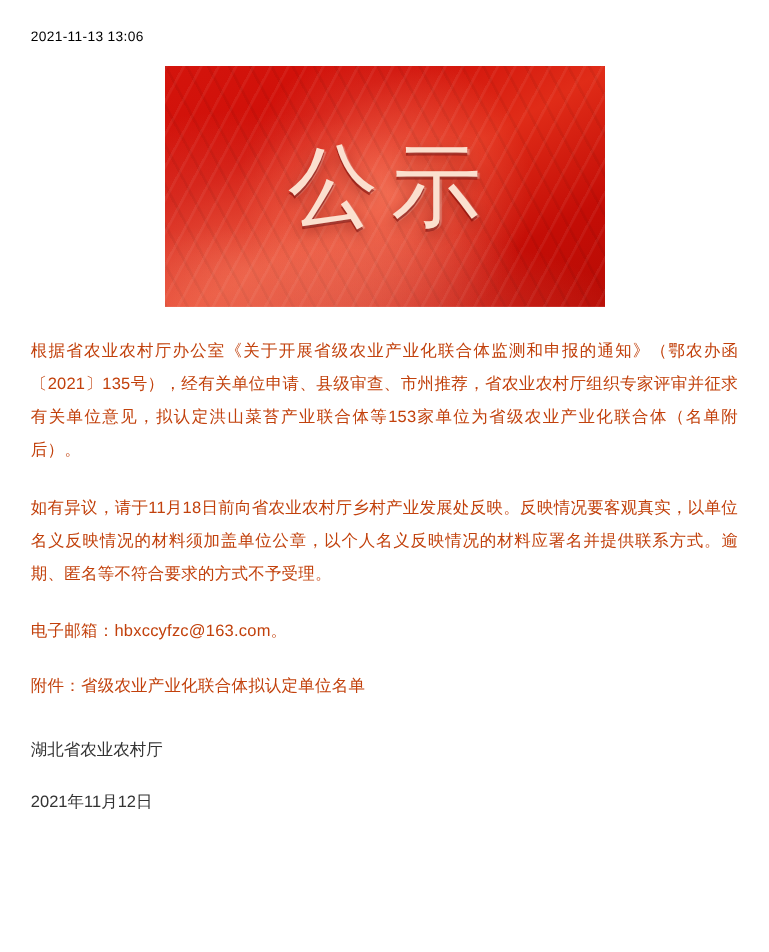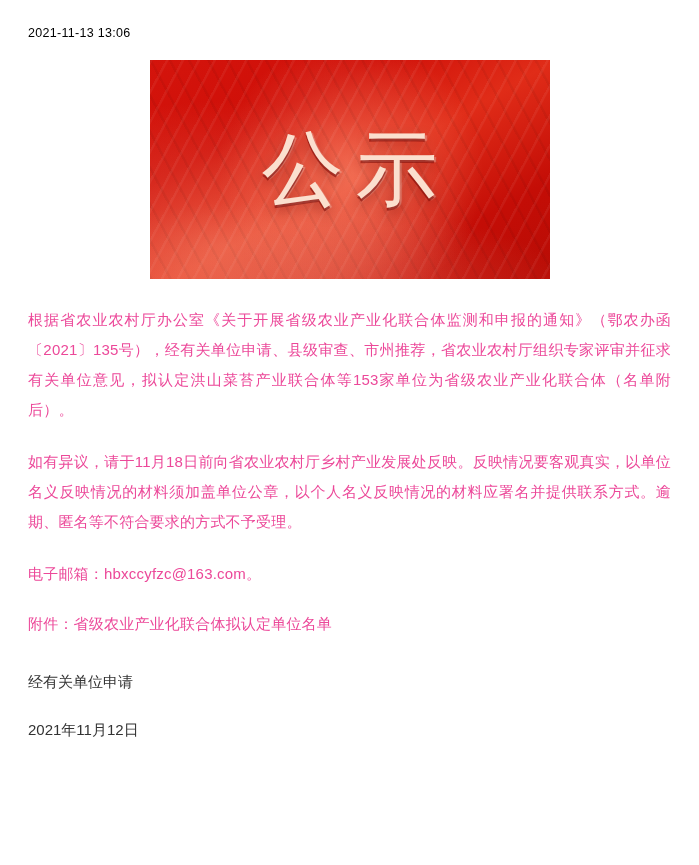--- a/index.html
+++ b/index.html
@@ -85,21 +85,21 @@
       0 6px 14px rgba(90,4,2,0.45),
       2px 2px 1px rgba(255,240,230,0.35);
     z-index: 2;
     white-space: nowrap;
     padding-left: 12px;
     box-sizing: border-box;
   }
   p.body-text {
     font-size: 15px;
     line-height: 2.0;
-    color: #ec4899;
+    color: #c2410c;
     margin: 0 0 22px 0;
     text-align: justify;
     letter-spacing: 0.2px;
   }
   p.body-text.tight {
     margin-bottom: 20px;
   }
   .sign-block {
     margin-top: 28px;
   }
@@ -126,17 +126,17 @@
 
   <p class="body-text">根据省农业农村厅办公室《关于开展省级农业产业化联合体监测和申报的通知》（鄂农办函〔2021〕135号），经有关单位申请、县级审查、市州推荐，省农业农村厅组织专家评审并征求有关单位意见，拟认定洪山菜苔产业联合体等153家单位为省级农业产业化联合体（名单附后）。</p>
 
   <p class="body-text">如有异议，请于11月18日前向省农业农村厅乡村产业发展处反映。反映情况要客观真实，以单位名义反映情况的材料须加盖单位公章，以个人名义反映情况的材料应署名并提供联系方式。逾期、匿名等不符合要求的方式不予受理。</p>
 
   <p class="body-text tight">电子邮箱：hbxccyfzc@163.com。</p>
 
   <p class="body-text tight">附件：省级农业产业化联合体拟认定单位名单</p>
 
   <div class="sign-block">
-    <p>经有关单位申请</p>
+    <p>湖北省农业农村厅</p>
     <p>2021年11月12日</p>
   </div>
 
 </div>
 
 </body></html>

